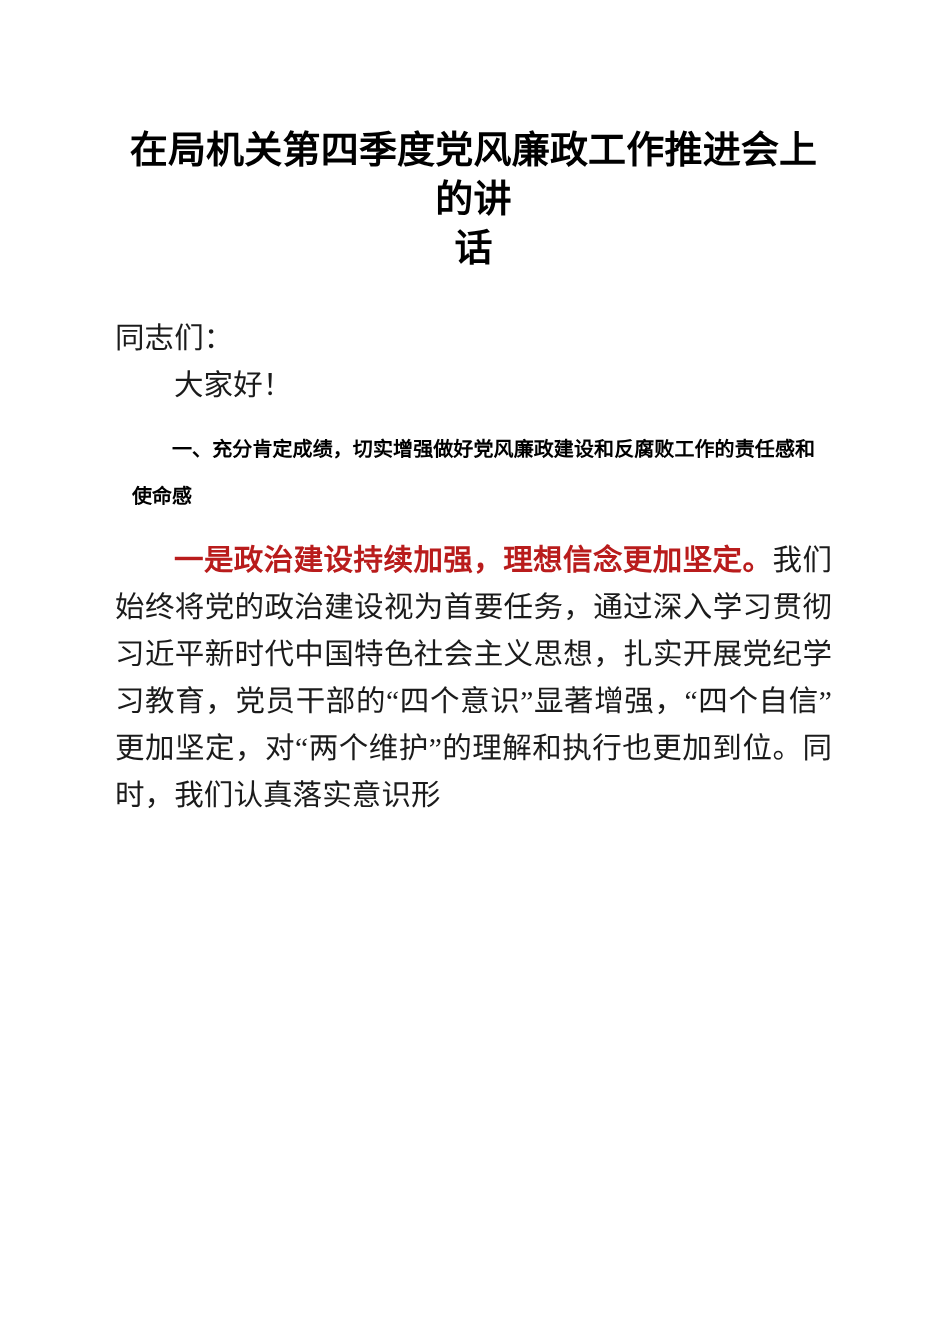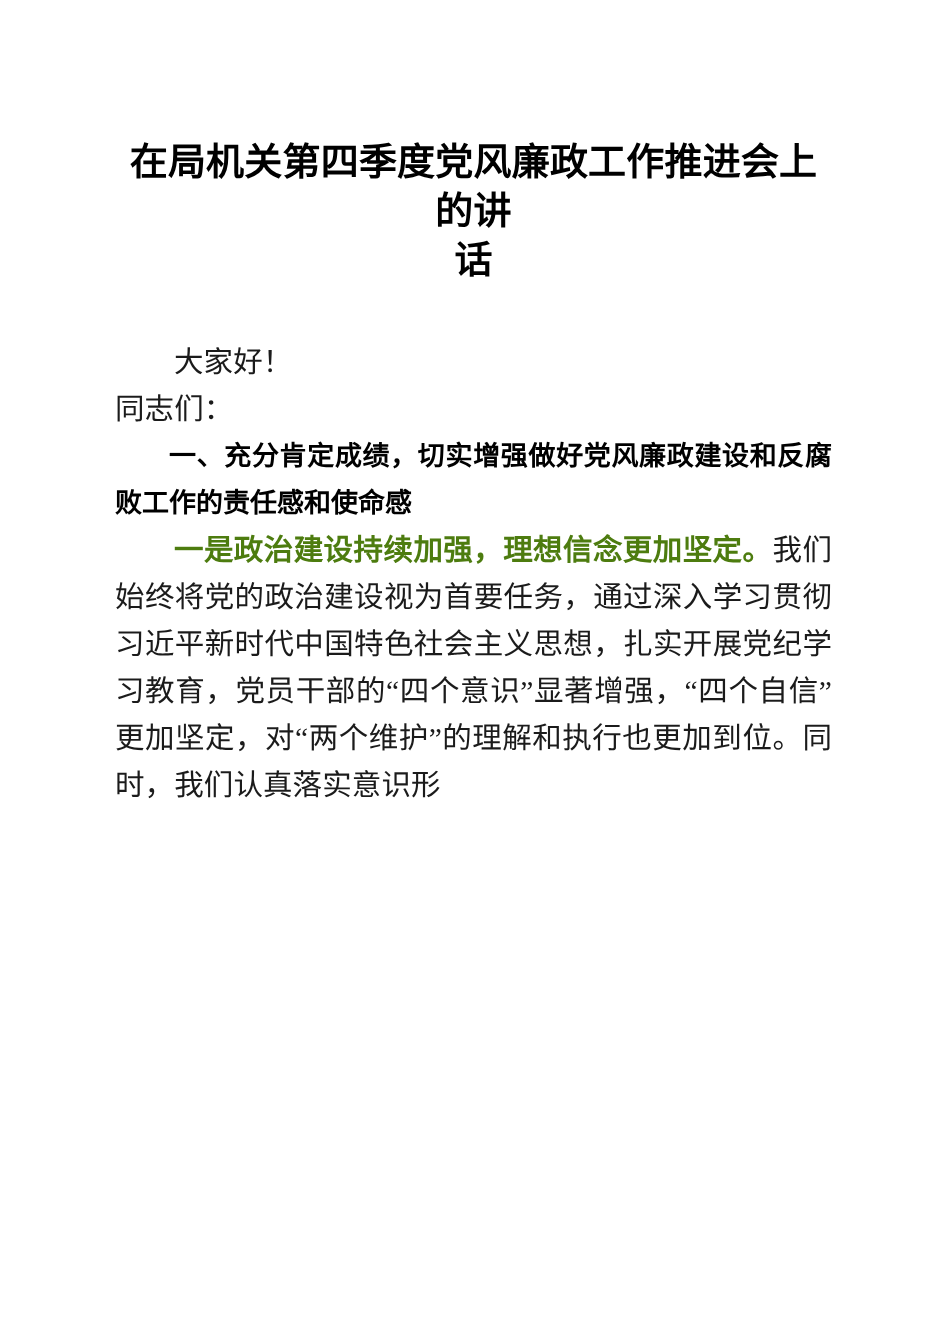--- a/index.html
+++ b/index.html
@@ -22,21 +22,21 @@
     position: relative;
     box-sizing: border-box;
     width: 950px;
     height: 1344px;
     background: #ffffff;
     padding: 0 118px 0 115px;
   }
 
   
   .doc-title {
-    margin: 12px;
+    margin: 0;
     padding-top: 126px;
     text-align: center;
     font-family: "Liberation Serif", "DejaVu Serif", serif;
     font-weight: bold;
     font-size: 38px;
     line-height: 49px;
     letter-spacing: 0.2px;
     color: #000000;
     text-rendering: optimizeLegibility;
   }
@@ -60,52 +60,52 @@
   p.salutation {
     text-indent: 0;
   }
 
   p.indent {
     text-indent: 2em;
   }
 
   
   p.section-heading {
-    margin: 0;
+    margin: 17px;
     font-family: "Liberation Sans", "DejaVu Sans", sans-serif;
     font-weight: bold;
-    font-size: 27px;
+    font-size: 20px;
     line-height: 47px;
     text-indent: 2em;
     text-align: justify;
     text-justify: inter-ideograph;
     color: #000000;
   }
 
   
   .lead-bold {
     font-weight: bold;
-    color: #4d7c0f;
+    color: #b91c1c;
   }
 </style>
 </head>
 <body>
 
 <div class="page">
 
   <h1 class="doc-title">
     <span>在局机关第四季度党风廉政工作推进会上的讲</span><br>
     <span>话</span>
   </h1>
 
   <div class="body-area">
 
+    <p class="para salutation">同志们：</p>
+
     <p class="para indent">大家好！</p>
-
-    <p class="para salutation">同志们：</p>
 
 
     <p class="section-heading">一、充分肯定成绩，切实增强做好党风廉政建设和反腐败工作的责任感和使命感</p>
 
 
     <p class="para indent"><span class="lead-bold">一是政治建设持续加强，理想信念更加坚定。</span><span>我们始终将党的政治建设视为首要任务，通过深入学习贯彻习近平新时代中国特色社会主义思想，扎实开展党纪学习教育，党员干部的“四个意识”显著增强，“四个自信”更加坚定，对“两个维护”的理解和执行也更加到位。同时，我们认真落实意识形</span></p>
 
   </div>
 </div>
 

